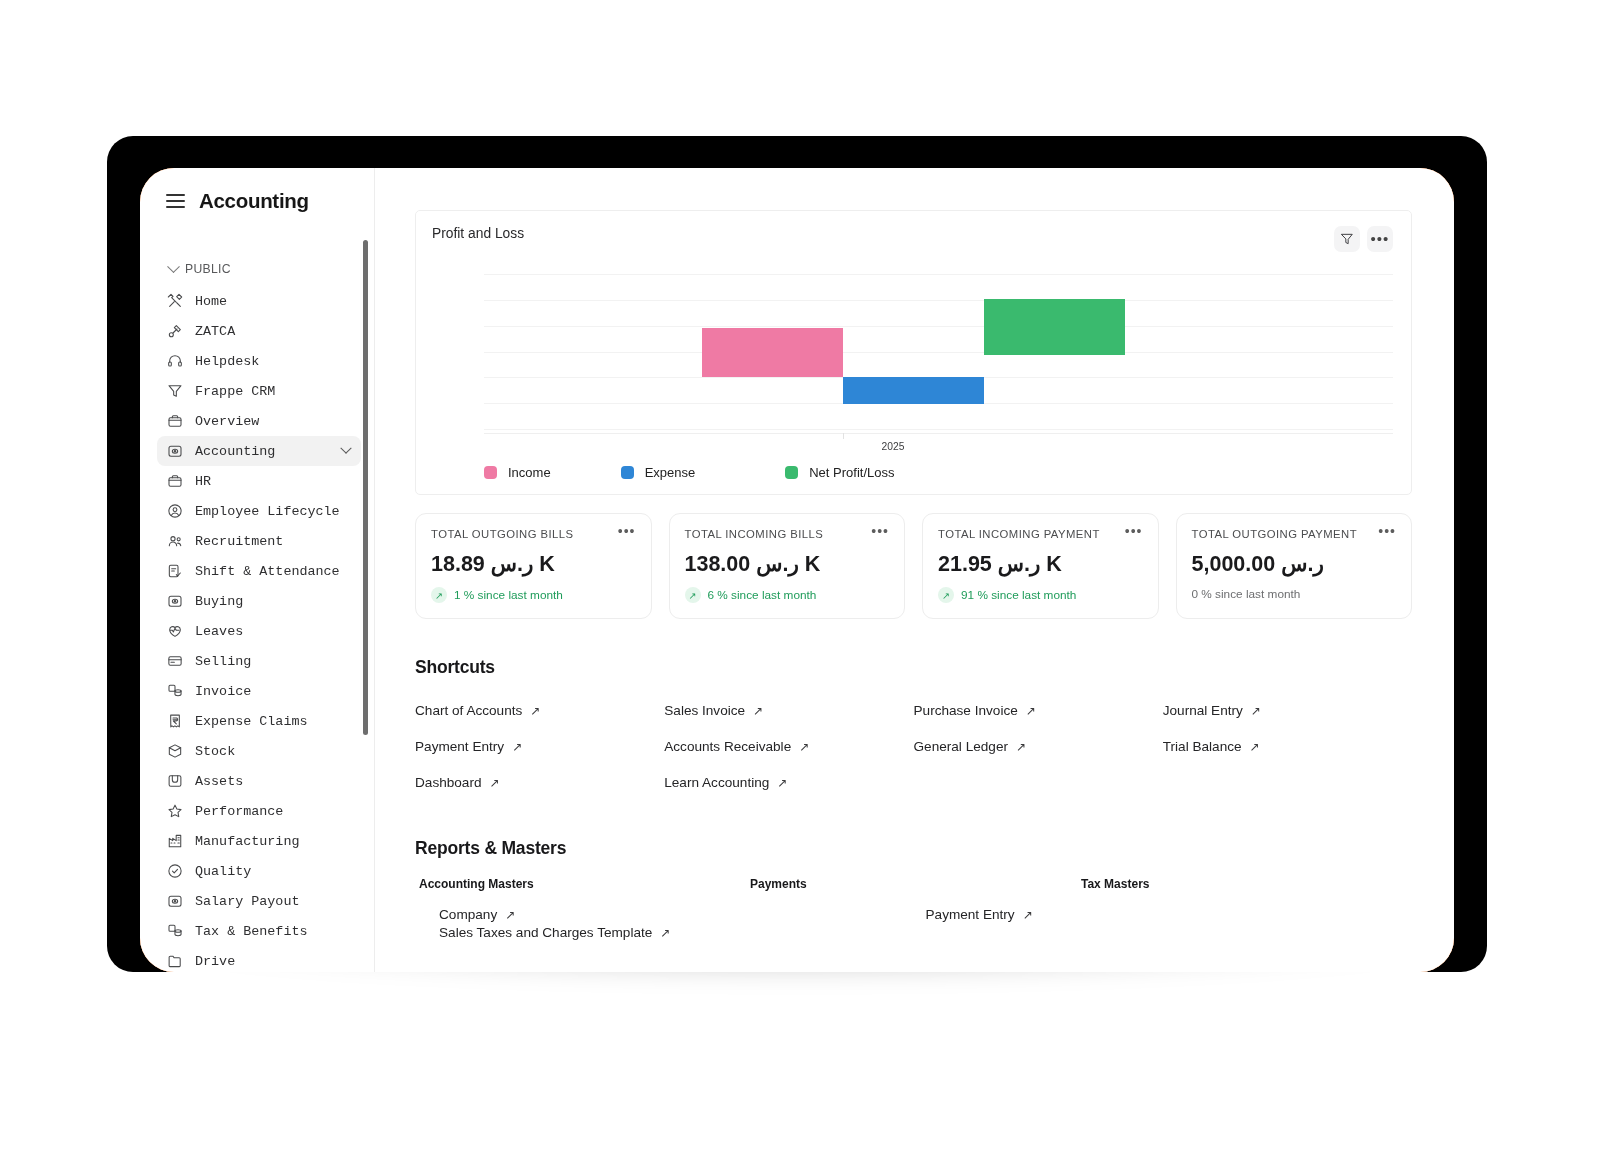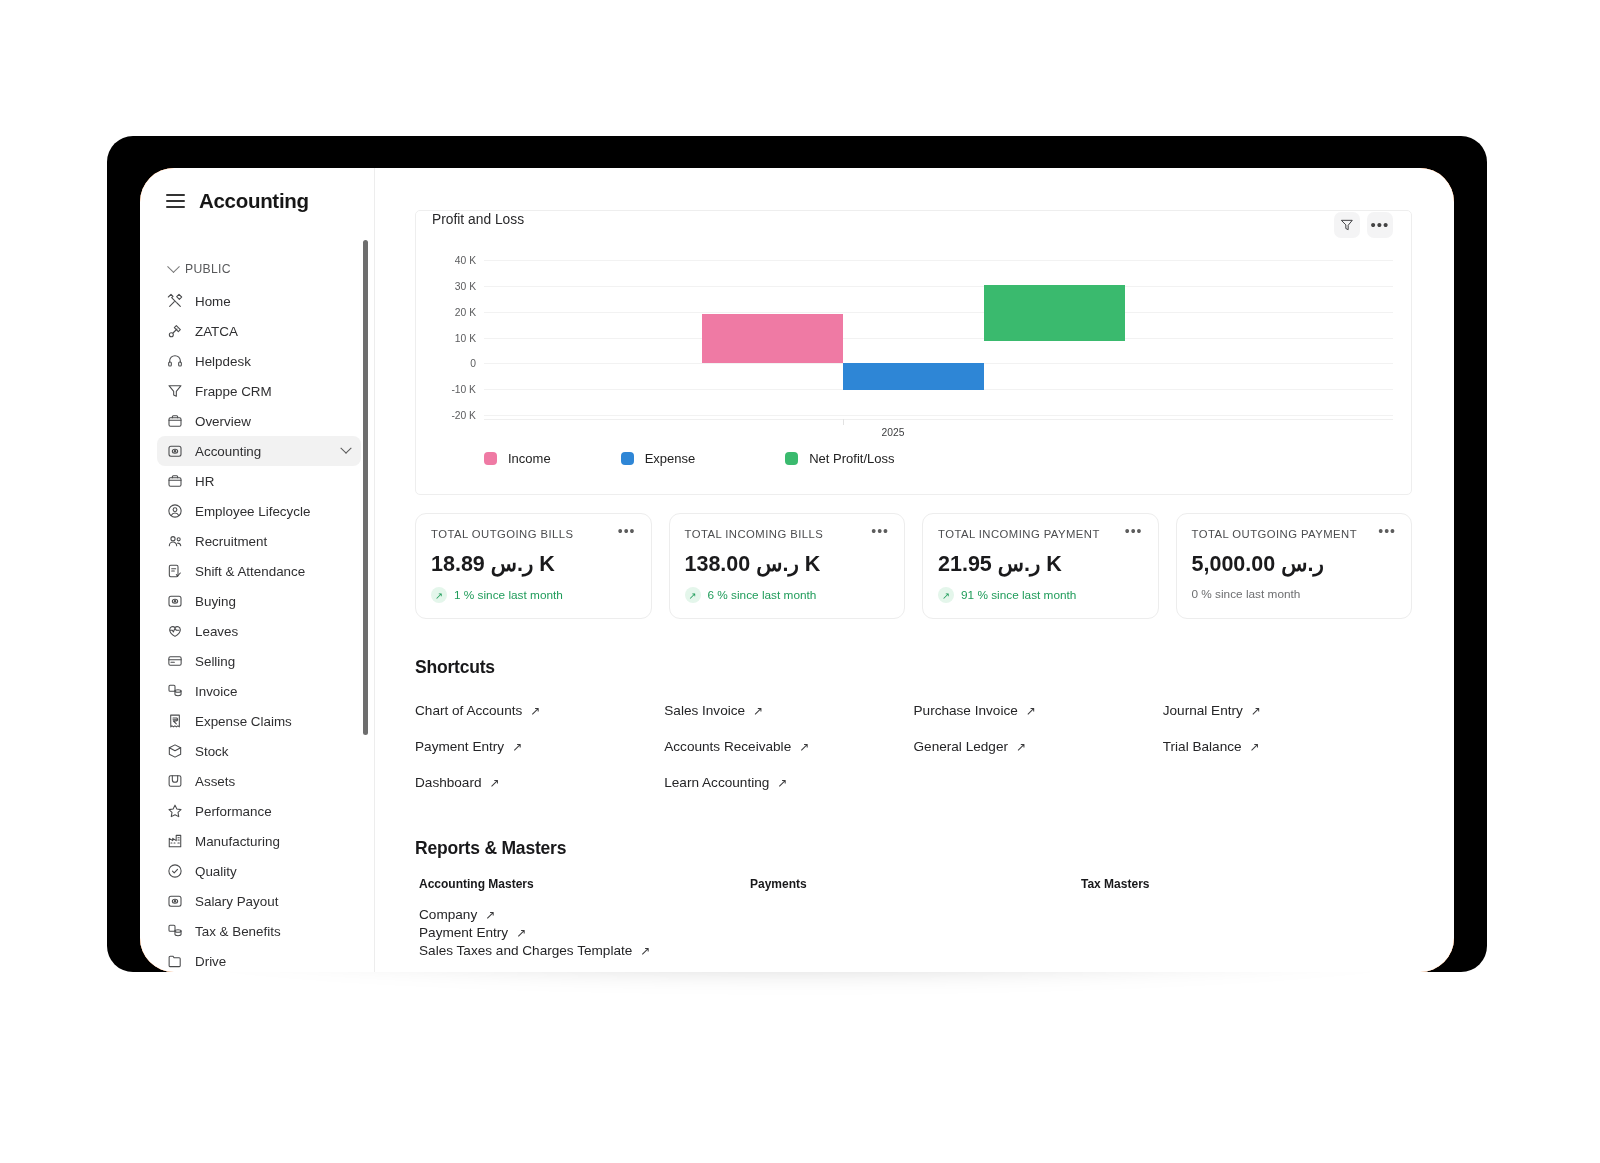--- a/index.html
+++ b/index.html
@@ -91,21 +91,21 @@
     padding: 5.5px 8px 5.5px 9px;
     border-radius: 8px;
     font-size: 13.4px;
     color: #2f2f31;
     cursor: pointer;
     height: 30px;
   }
   .nav-item.active { background: #f2f2f2; }
   .nav-item .ico { width: 17px; height: 17px; flex: 0 0 17px; color: #4a4b4d; display:flex; align-items:center; justify-content:center;}
   .nav-item .ico svg { width: 16px; height: 16px; display:block; }
-  .nav-item .lbl { flex: 1 1 auto; white-space: nowrap; }
+  .nav-item .lbl { flex: 1 1 auto; white-space: nowrap; font-family: Liberation Mono, monospace; }
   .nav-item .trail {
     width: 8px; height: 8px;
     border-right: 1.5px solid #5a5a5a;
     border-bottom: 1.5px solid #5a5a5a;
     transform: rotate(45deg) translate(-2px,-2px);
     margin-right: 3px;
   }
 
   .side-scrollbar {
     position: absolute;
@@ -123,21 +123,21 @@
     overflow: hidden;
     background: #fff;
   }
   .main-pad { padding: 28px 48px 0 40px; }
 
   
   .chart-card {
     border: 1px solid #eeeeee;
     border-radius: 5px;
     background: #fff;
-    padding: 1px 18px 14px 16px;
+    padding: 15px 18px 14px 16px;
     position: relative;
     height: 285px;
   }
   .chart-head {
     display:flex; align-items:flex-start; justify-content:space-between;
   }
   .chart-title { font-size: 13.8px; color: #29292b; }
   .chart-actions { display:flex; gap: 7px; }
   .icon-btn {
     width: 26px; height: 26px; border-radius: 7px; background: #f4f4f5;
@@ -235,23 +235,24 @@
   }
   .ext { font-size: 12px; color: #3b3b3d; line-height: 1; }
 
   .rm-heads {
     display:grid; grid-template-columns: repeat(3,1fr);
     margin-top: 18px;
     padding-left: 4px;
   }
   .rm-head { font-size: 12px; font-weight: 700; color: #18181a; }
   .rm-rows {
-    display:grid; grid-template-columns: repeat(1,1fr);
+    display:grid; grid-template-columns: repeat(2,1fr);
     margin-top: 14px;
     padding-left: 4px;
+    margin-left: 20px;
   }
 </style>
 </head>
 <body>
 
 <div id="device-shadow"></div>
 <div id="device"></div>
 
 <div id="screen">
 <div id="screen-inner">
@@ -513,29 +514,20 @@
                     </svg>
               </span>
             </div>
             <div class="icon-btn">
               <span class="dots">•••</span>
             </div>
           </div>
         </div>
 
         <div class="plot">
-          <div class="ylabels" id="ylabels">
-                <div class="ylabel" style="top: 10.2941px;">40 K</div>
-                <div class="ylabel" style="top: 36.0294px;">30 K</div>
-                <div class="ylabel" style="top: 61.7647px;">20 K</div>
-                <div class="ylabel" style="top: 87.5px;">10 K</div>
-                <div class="ylabel" style="top: 113.235px;">0</div>
-                <div class="ylabel" style="top: 138.971px;">-10 K</div>
-                <div class="ylabel" style="top: 164.706px;">-20 K</div>
-              </div>
           <div class="grid" id="grid">
                 <div class="gline" style="top: 10.2941px;"></div>
                 <div class="gline" style="top: 36.0294px;"></div>
                 <div class="gline" style="top: 61.7647px;"></div>
                 <div class="gline" style="top: 87.5px;"></div>
                 <div class="gline" style="top: 113.235px;"></div>
                 <div class="gline" style="top: 138.971px;"></div>
                 <div class="gline" style="top: 164.706px;"></div>
                 <div class="xaxis-line" style="top: 169px;"></div>
                 <div class="bar" style="left: 24%; width: 15.5%; top: 64.3382px; height: 48.8971px; background: rgb(239, 122, 164);"></div>

